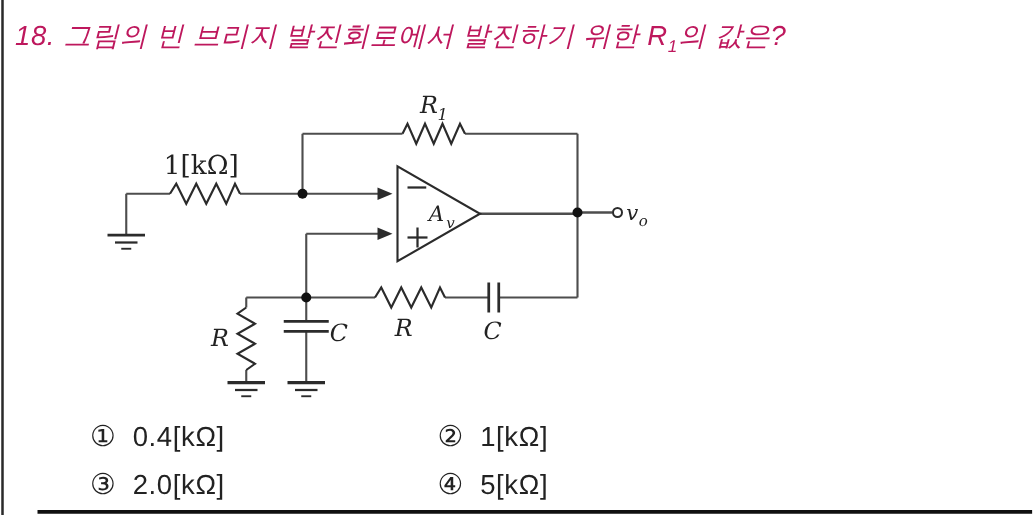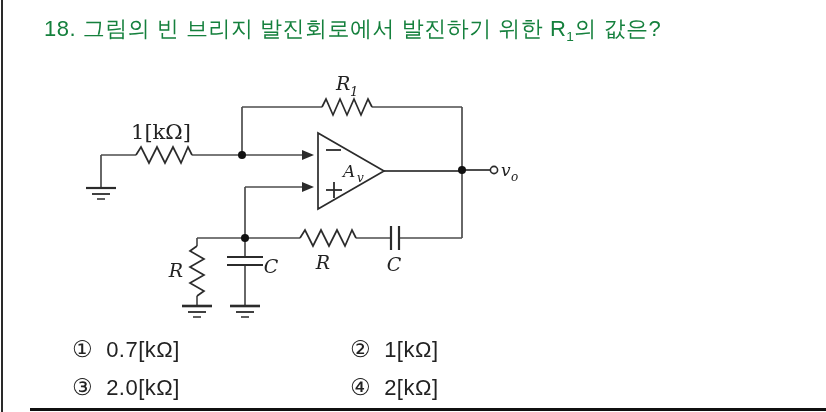--- a/index.html
+++ b/index.html
@@ -19,26 +19,27 @@
     background: #2a2a2a;
   }
   .bottom-rule {
     position: absolute;
     left: 30px; right: 0; bottom: 1px;
     height: 3px;
     background: #101010;
   }
   .question {
     position: absolute;
-    left: 44px; top: 14px;
+    left: 12px; top: 14px;
     width: 770px;
     font-size: 22px;
     letter-spacing: 0.5px;
-    color: #15803d;
+    color: #be185d;
     white-space: nowrap;
+    font-style: italic;
   }
   .question sub {
     font-size: 0.62em;
     line-height: 0;
   }
   .circuit-svg {
     position: absolute;
     left: 0; top: 0;
     width: 826px; height: 412px;
   }
@@ -183,30 +184,30 @@
       <text class="math-label" x="394" y="271" font-size="19" text-anchor="middle">C</text>
 
       <text class="math-label" x="501" y="176" font-size="17">v</text>
       <text class="math-label" x="511" y="181" font-size="12">o</text>
     </g>
   </svg>
 
   <div class="options">
     <div class="option opt-1">
       <span class="marker">①</span>
-      <span class="label">0.7[kΩ]</span>
+      <span class="label">0.4[kΩ]</span>
     </div>
     <div class="option opt-2">
       <span class="marker">②</span>
       <span class="label">1[kΩ]</span>
     </div>
     <div class="option opt-3">
       <span class="marker">③</span>
       <span class="label">2.0[kΩ]</span>
     </div>
     <div class="option opt-4">
       <span class="marker">④</span>
-      <span class="label">2[kΩ]</span>
+      <span class="label">5[kΩ]</span>
     </div>
   </div>
 
   <div class="bottom-rule"></div>
 </div>
 
 </body></html>

